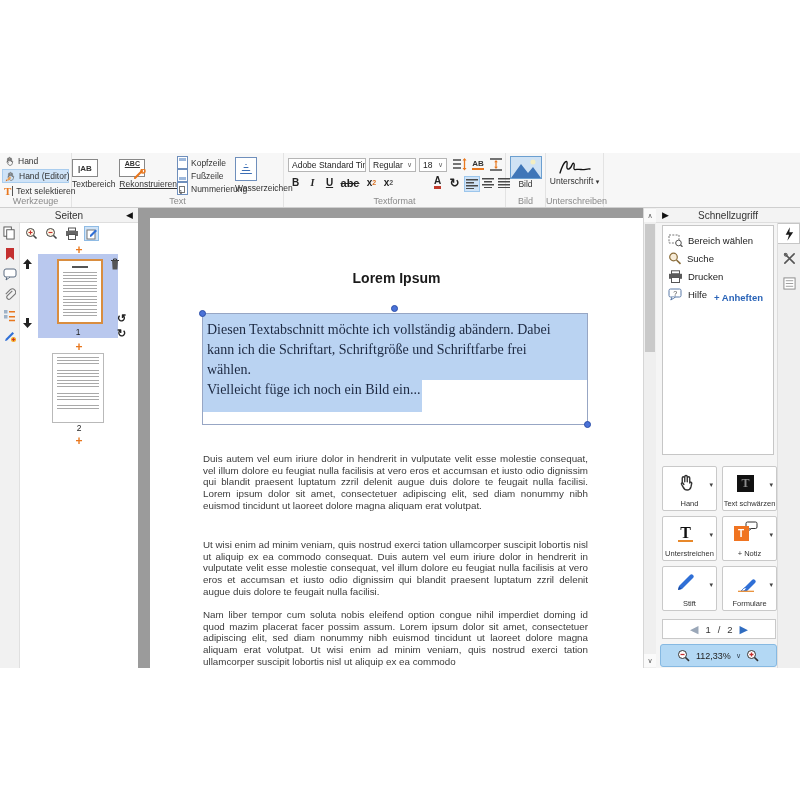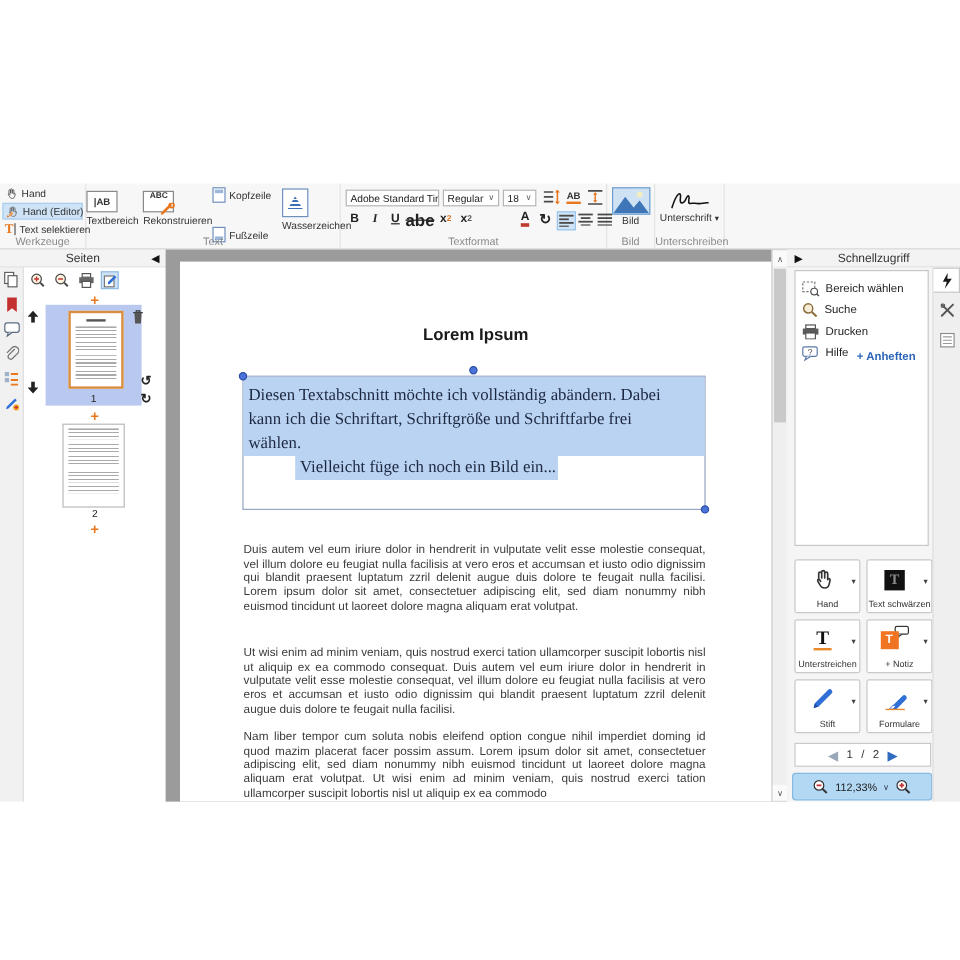--- a/index.html
+++ b/index.html
@@ -16,21 +16,21 @@
   .rgroup{position:relative;height:100%;border-right:1px solid #e3e3e3;box-sizing:border-box;flex:none;}
   .glabel{position:absolute;bottom:1px;left:0;right:0;text-align:center;font-size:9px;color:#8a8a8a;white-space:nowrap;}
   .g-werkzeuge{width:72px;}
   .wrow{display:flex;align-items:center;gap:3px;height:14px;margin:1px 2px;padding:0 2px;font-size:8.5px;color:#333;white-space:nowrap;}
   .wrow.sel{background:#cfe3f7;border:1px solid #aacdee;height:12px;}
   .g-text{width:212px;display:flex;padding-top:2px;}
   .bigbtn{display:flex;flex-direction:column;align-items:flex-start;justify-content:flex-start;font-size:8.5px;color:#333;white-space:nowrap;}
   .bigbtn .blab{margin-top:2px;}
   .tb-icon{width:24px;height:16px;border:1px solid #888;background:#fff;font-size:8px;font-weight:bold;color:#333;display:flex;align-items:center;justify-content:center;margin-top:4px;}
   .rk-icon{position:relative;width:24px;height:16px;border:1px solid #888;background:#fff;font-size:7px;font-weight:bold;color:#333;display:flex;align-items:flex-start;justify-content:center;margin-top:4px;}
-  .stack{display:flex;flex-direction:column;justify-content:flex-start;padding-top:1px;gap:20px;}
+  .stack{display:flex;flex-direction:column;justify-content:flex-start;padding-top:1px;}
   .srow{display:flex;align-items:center;gap:3px;height:13px;font-size:8.5px;color:#333;white-space:nowrap;}
   .pg{width:9px;height:11px;border:1px solid #6f8fbc;background:#fff;position:relative;flex:none;}
   .pg.top::before{content:"";position:absolute;left:1px;right:1px;top:1px;height:3px;background:#9db8dc;}
   .pg.bot::before{content:"";position:absolute;left:1px;right:1px;bottom:1px;height:3px;background:#9db8dc;}
   .pg.num::before{content:"";position:absolute;left:1px;bottom:1px;width:4px;height:5px;border:0.5px solid #777;}
   .pg .one{position:absolute;left:1.5px;bottom:-1px;font-size:5px;color:#333;}
   .wz-icon{width:20px;height:22px;border:1px solid #6f8fbc;background:#fff;display:flex;align-items:center;justify-content:center;margin-top:2px;}
   .wz-a{width:13px;height:11px;background:repeating-linear-gradient(to bottom,#3c6eb4 0 1.5px,transparent 1.5px 3px);clip-path:polygon(50% 0,100% 100%,0 100%);}
   .g-format{width:222px;position:relative;}
   .combo{position:absolute;height:14px;border:1px solid #b5b5b5;background:#fff;font-size:8.5px;color:#222;display:flex;align-items:center;padding:0 3px;box-sizing:border-box;white-space:nowrap;overflow:hidden;}
@@ -72,21 +72,21 @@
   .viewport{position:absolute;left:138px;top:208px;width:518px;height:460px;background:#9b9b9b;}
   .page{position:absolute;left:12px;top:10px;width:493px;height:450px;background:#fff;overflow:hidden;}
   .vscroll{position:absolute;right:0;top:0;width:13px;height:460px;background:#efefef;border-left:1px solid #d6d6d6;box-sizing:border-box;}
   .vs-btn{position:absolute;left:0;width:12px;height:13px;display:flex;align-items:center;justify-content:center;font-size:7px;color:#555;background:#fafafa;}
   .vs-thumb{position:absolute;left:1px;top:16px;width:10px;height:128px;background:#c9c9c9;}
   .doctitle{position:absolute;left:0;top:52px;width:100%;text-align:center;font-weight:bold;font-size:14px;color:#1a1a1a;}
   .selbox{position:absolute;left:52px;top:95px;width:386px;height:112px;border:1px solid #97a6c4;background:#fff;box-sizing:border-box;}
   .handle{position:absolute;width:7px;height:7px;border-radius:50%;background:#4a72d8;border:1px solid #2b4ea8;box-sizing:border-box;}
   .selline{background:#bad3f2;font-family:"Liberation Serif",serif;font-size:14px;line-height:20px;color:#1c2840;white-space:nowrap;padding-left:4px;overflow:hidden;}
   .selblock{padding-top:6px;background:#bad3f2;}
-  .sellast{display:inline-block;background:#bad3f2;font-family:"Liberation Serif",serif;font-size:14px;line-height:20px;color:#1c2840;white-space:nowrap;padding:0 2px 0 4px;margin-left:43px;}
+  .sellast{display:inline-block;background:#bad3f2;font-family:"Liberation Serif",serif;font-size:14px;line-height:20px;color:#1c2840;white-space:nowrap;padding:0 2px 12px 4px;}
   .para{position:absolute;left:53px;width:385px;text-align:justify;font-size:9.8px;line-height:11.7px;color:#3b3b3b;}
   
   .rh{left:656px;top:208px;width:144px;justify-content:center;}
   .rh .coll{position:absolute;left:6px;font-size:9px;color:#111;}
   .rightpanel{position:absolute;left:656px;top:223px;width:121px;height:445px;background:#f5f5f5;}
   .edgestrip{position:absolute;left:777px;top:223px;width:23px;height:445px;background:#efefef;border-left:1px solid #ddd;box-sizing:border-box;}
   .etab{position:absolute;left:0;width:22px;height:21px;display:flex;align-items:center;justify-content:center;}
   .etab.active{background:#fff;border:1px solid #c6c6c6;border-left:none;box-sizing:border-box;}
   .quickbox{position:absolute;left:6px;top:2px;width:112px;height:230px;background:#fff;border:1px solid #c6c6c6;box-sizing:border-box;}
   .qitem{display:flex;align-items:center;gap:5px;font-size:9.5px;color:#222;height:18px;padding-left:5px;white-space:nowrap;}
@@ -138,21 +138,21 @@
         <span>Text selektieren</span>
       </div>
       <div class="glabel">Werkzeuge</div>
     </div>
 
     <div class="rgroup g-text">
       <div class="bigbtn" style="width:48px;">
         <div class="tb-icon">|AB</div>
         <div class="blab">Textbereich</div>
       </div>
-      <div class="bigbtn" style="width:58px;">
+      <div class="bigbtn" style="width:58px;text-decoration:underline;">
         <div class="rk-icon">
             <span>ABC</span>
             <svg width="12" height="10" viewBox="0 0 12 10" style="position:absolute;right:-2px;bottom:-3px;">
               <path d="M1 9L8 2" stroke="#E8771E" stroke-width="2.2" stroke-linecap="round"></path>
               <circle cx="9" cy="2" r="2" fill="none" stroke="#E8771E" stroke-width="1.4"></circle>
             </svg>
           </div>
         <div class="blab">Rekonstruieren</div>
       </div>
       <div class="stack" style="width:58px;">
@@ -205,21 +205,21 @@
       <div class="sp-ic" style="left:204px;top:4px;">
           <svg width="14" height="13" viewBox="0 0 14 13">
             <path d="M1 1h12M1 12h12" stroke="#4a4a4a" stroke-width="1.4"></path>
             <path d="M7 3v7" stroke="#E8771E" stroke-width="1.2"></path>
             <path d="M7 2l1.8 2.2H5.2zM7 11l1.8-2.2H5.2z" fill="#E8771E"></path>
           </svg>
         </div>
       <div class="fbtn" style="left:4px;top:22px;font-weight:bold;">B</div>
       <div class="fbtn" style="left:21px;top:22px;font-style:italic;font-family:'Liberation Serif',serif;font-weight:bold;">I</div>
       <div class="fbtn" style="left:38px;top:22px;text-decoration:underline;font-weight:bold;">U</div>
-      <div class="fbtn" style="left:55px;top:22px;width:22px;font-size:14px;text-decoration:line-through;font-weight:bold;">abe</div>
+      <div class="fbtn" style="left:55px;top:22px;width:22px;font-size:11px;text-decoration:line-through;font-weight:bold;">abe</div>
       <div class="fbtn" style="left:80px;top:22px;font-weight:bold;">
           <span>x</span>
           <span class="sub">2</span>
         </div>
       <div class="fbtn" style="left:97px;top:22px;font-weight:bold;">
           <span>x</span>
           <span class="sup">2</span>
         </div>
       <div class="fbtn" style="left:146px;top:22px;">
           <span class="colorA">A</span>

